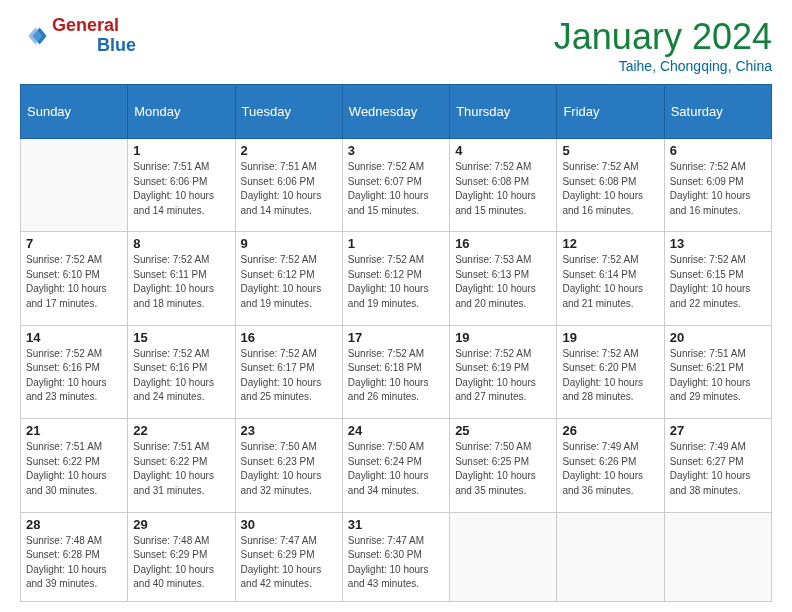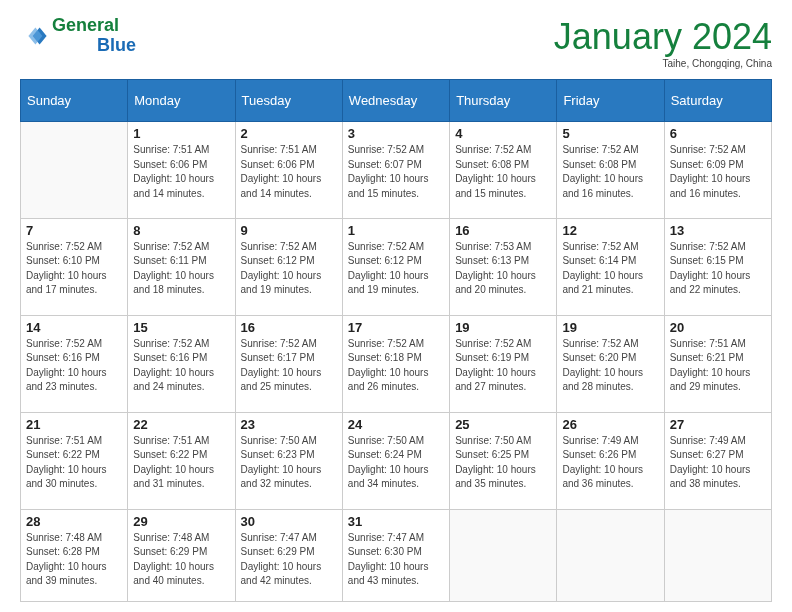--- a/index.html
+++ b/index.html
@@ -26,50 +26,50 @@
     .logo {
       display: flex;
       align-items: center;
       gap: 4px;
     }
     .logo-text {
       font-size: 18px;
       font-weight: bold;
       line-height: 1.1;
     }
-    .logo-general { color: #15803d; }
+    .logo-general { color: #b91c1c; }
     .logo-blue { color: #1a6bb5; margin-left: 45px; }
     .logo-icon {
       width: 28px;
       height: 28px;
     }
     .title-block {
       text-align: right;
     }
     .month-title {
       font-size: 36px;
       color: #15803d;
       font-weight: 300;
     }
     .location {
-      font-size: 10px;
-      color: #404040;
+      font-size: 14px;
+      color: #0369a1;
     }
     .calendar {
       flex: 1;
       border: 1px solid #ccc;
       border-collapse: collapse;
       width: 100%;
       table-layout: fixed;
     }
     .calendar th {
       background-color: #2979c0;
       color: white;
       text-align: left;
-      padding: 13px 6px;
+      padding: 19px 6px;
       font-size: 13px;
       border: 1px solid #1a5fa0;
       font-weight: 500;
     }
     .calendar td {
       border: 1px solid #ccc;
       vertical-align: top;
       padding: 4px 5px;
       font-size: 10.5px;
       color: #333;

